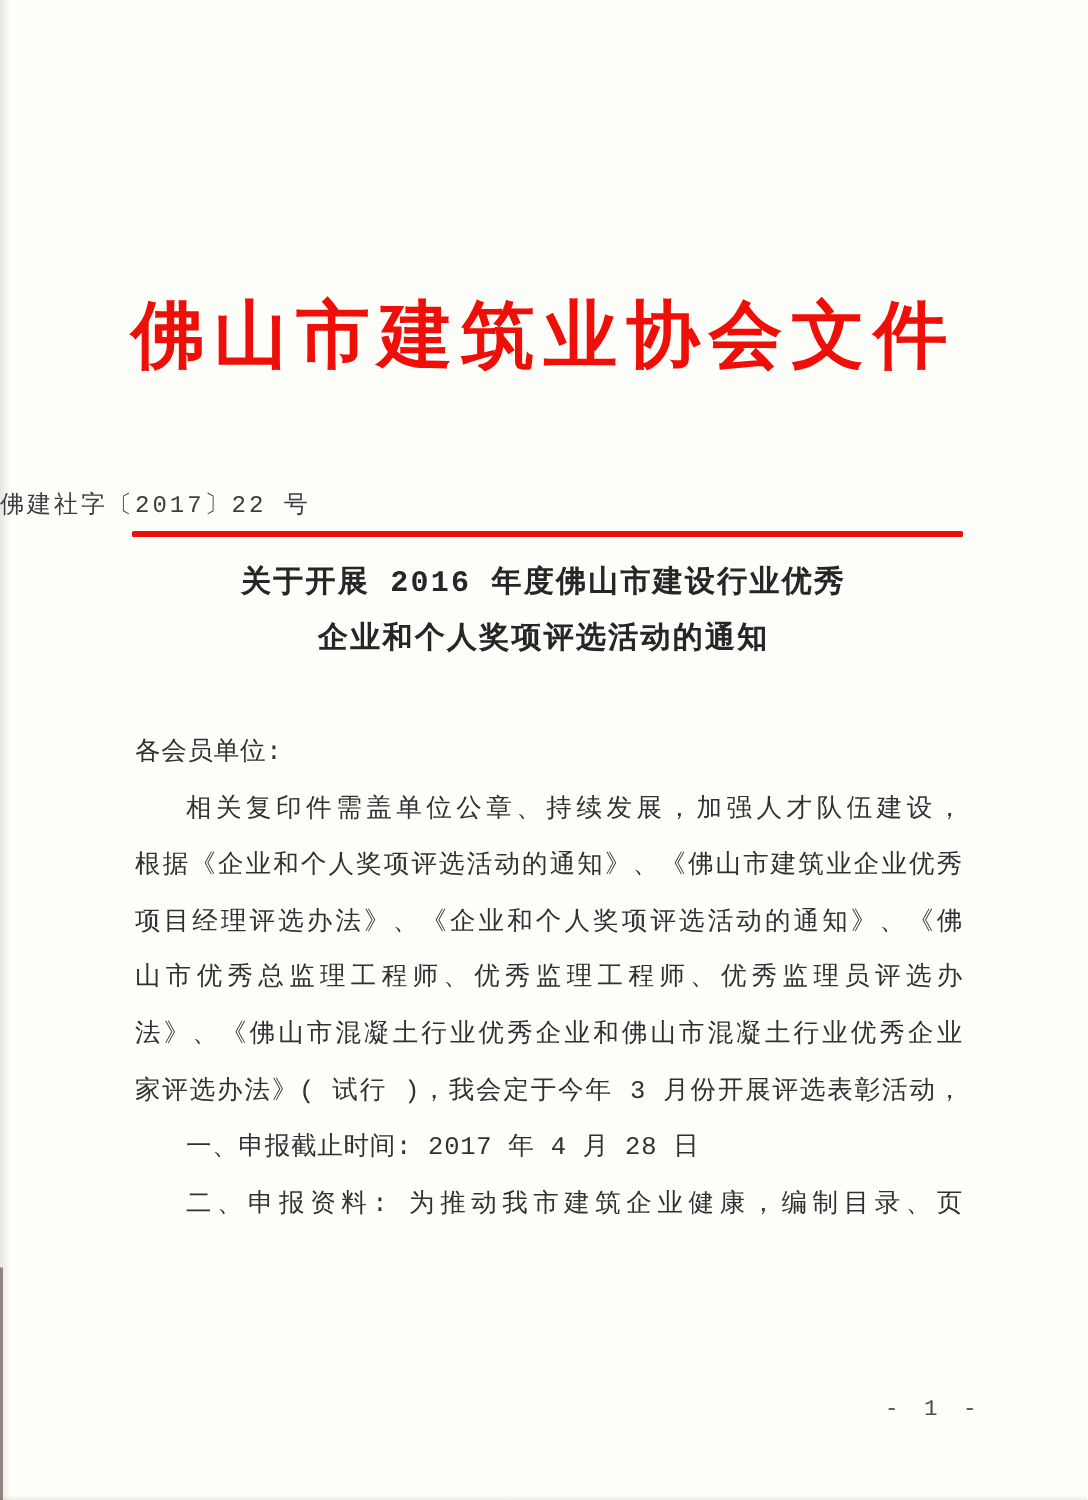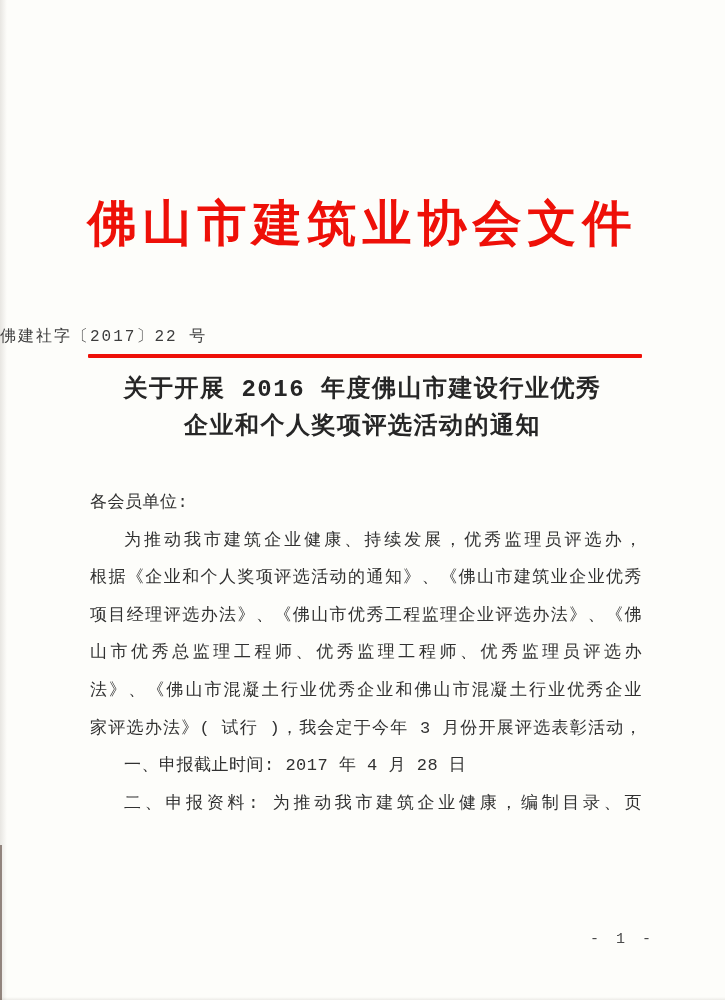--- a/index.html
+++ b/index.html
@@ -53,21 +53,21 @@
   .red-rule{
     position:absolute;top:354px;left:88px;width:554px;height:4px;
     background:var(--accent-red);
     border-radius:1px;
   }
   .subject{
     position:absolute;top:371px;left:0;width:100%;
     text-align:center;
     color:var(--text-dark);
     font-weight:bold;
-    font-size:24px;
+    font-size:20px;
     line-height:37px;
     letter-spacing:1.5px;
   }
   .body-text{
     position:absolute;top:484px;left:90px;width:552px;
     color:var(--text-body);
     font-size:17px;
     line-height:37.6px;
     letter-spacing:0.5px;
   }
@@ -101,23 +101,23 @@
 
   <div class="red-rule"></div>
 
   <div class="subject">
     <div>关于开展 2016 年度佛山市建设行业优秀</div>
     <div>企业和个人奖项评选活动的通知</div>
   </div>
 
   <div class="body-text">
     <div class="line">各会员单位:</div>
-    <div class="line justify indent">为推动我市建筑企业健康、持续发展，优秀监理员评选办，</div>
+    <div class="line justify indent">相关复印件需盖单位公章、持续发展，加强人才队伍建设，</div>
     <div class="line justify">根据《企业和个人奖项评选活动的通知》、《佛山市建筑业企业优秀</div>
-    <div class="line justify">项目经理评选办法》、《佛山市优秀工程监理企业评选办法》、《佛</div>
+    <div class="line justify">项目经理评选办法》、《企业和个人奖项评选活动的通知》、《佛</div>
     <div class="line justify">山市优秀总监理工程师、优秀监理工程师、优秀监理员评选办</div>
     <div class="line justify">法》、《佛山市混凝土行业优秀企业和佛山市混凝土行业优秀企业</div>
     <div class="line justify">家评选办法》( 试行 )，我会定于今年 3 月份开展评选表彰活动，</div>
     <div class="line indent">一、申报截止时间: 2017 年 4 月 28 日</div>
     <div class="line justify indent">二、申报资料: 为推动我市建筑企业健康，编制目录、页</div>
   </div>
 
   <div class="page-number">- 1 -</div>
 
 </div>

